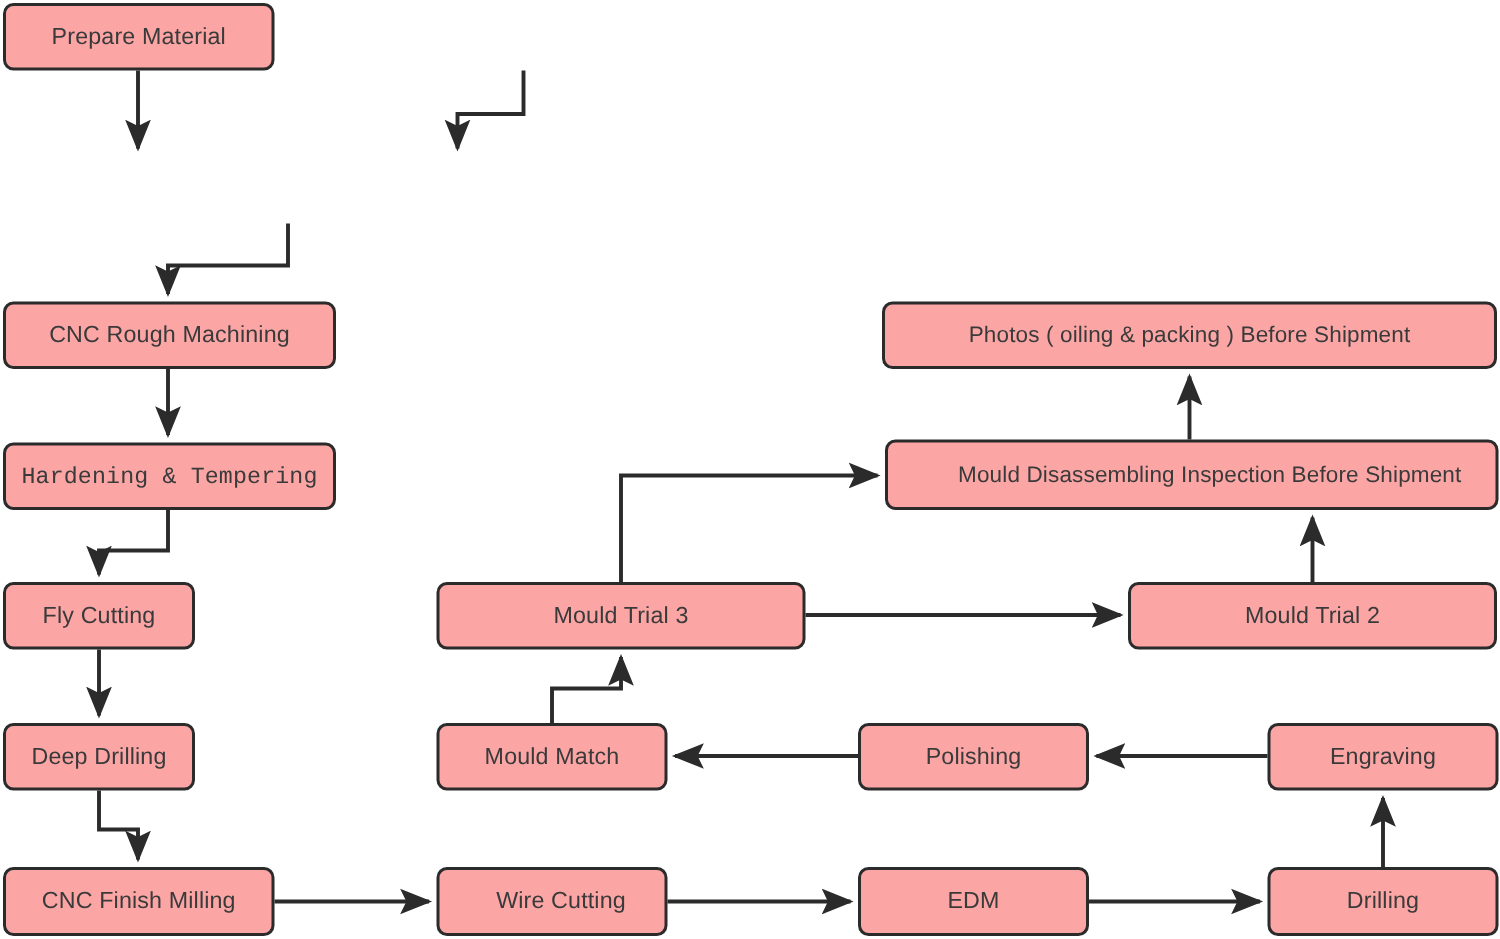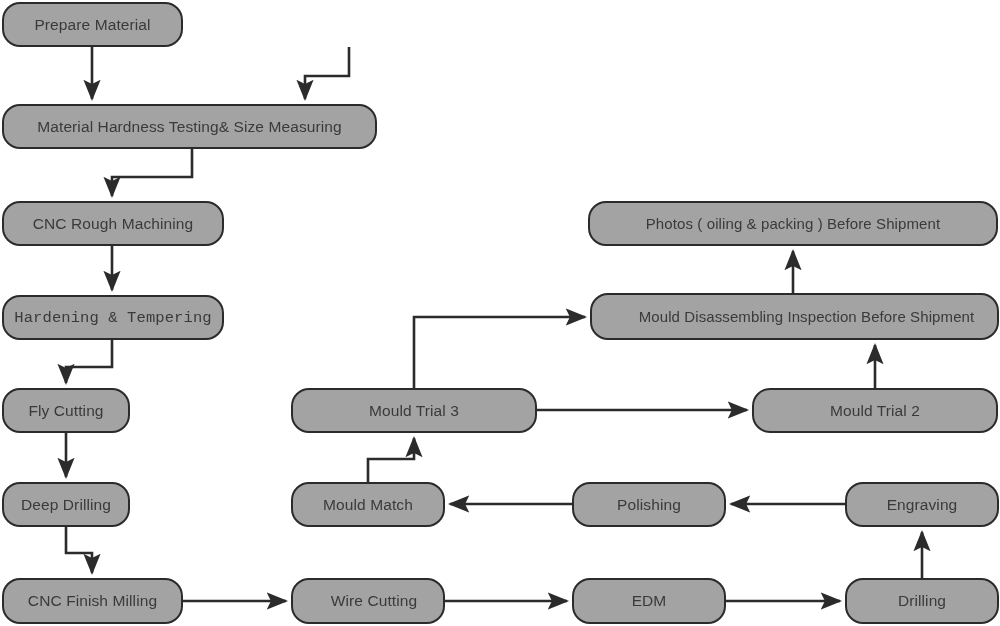--- a/index.html
+++ b/index.html
@@ -23,22 +23,22 @@
     left: 0;
     top: 0;
     width: 1000px;
     height: 626px;
     pointer-events: none;
   }
   .node {
     position: absolute;
     box-sizing: border-box;
     border: 2.2px solid #2b2b2b;
-    border-radius: 18px;
-    background: #a3a3a3;
+    border-radius: 7px;
+    background: #fca5a5;
     display: flex;
     align-items: center;
     justify-content: center;
     color: #3a3a3a;
     font-size: 15.5px;
     font-family: "Liberation Sans", sans-serif;
     letter-spacing: 0.1px;
     white-space: nowrap;
     z-index: 2;
   }
@@ -93,23 +93,20 @@
 
       <path d="M793,293 L793,251"></path>
     </g>
   </svg>
 
   <div class="node" style="left:2px;top:2px;width:181px;height:45px;">
     <span>Prepare Material</span>
   </div>
 
 
-  <div class="node" style="left:2px;top:104px;width:375px;height:45px;">
-    <span>Material Hardness Testing&amp; Size Measuring</span>
-  </div>
 
   <div class="node" style="left:2px;top:201px;width:222px;height:45px;">
     <span>CNC Rough Machining</span>
   </div>
 
   <div class="node" style="left:2px;top:295px;width:222px;height:45px;font-family:Liberation Mono, monospace;">
     <span>Hardening &amp; Tempering</span>
   </div>
 
   <div class="node" style="left:2px;top:482px;width:128px;height:45px;">

